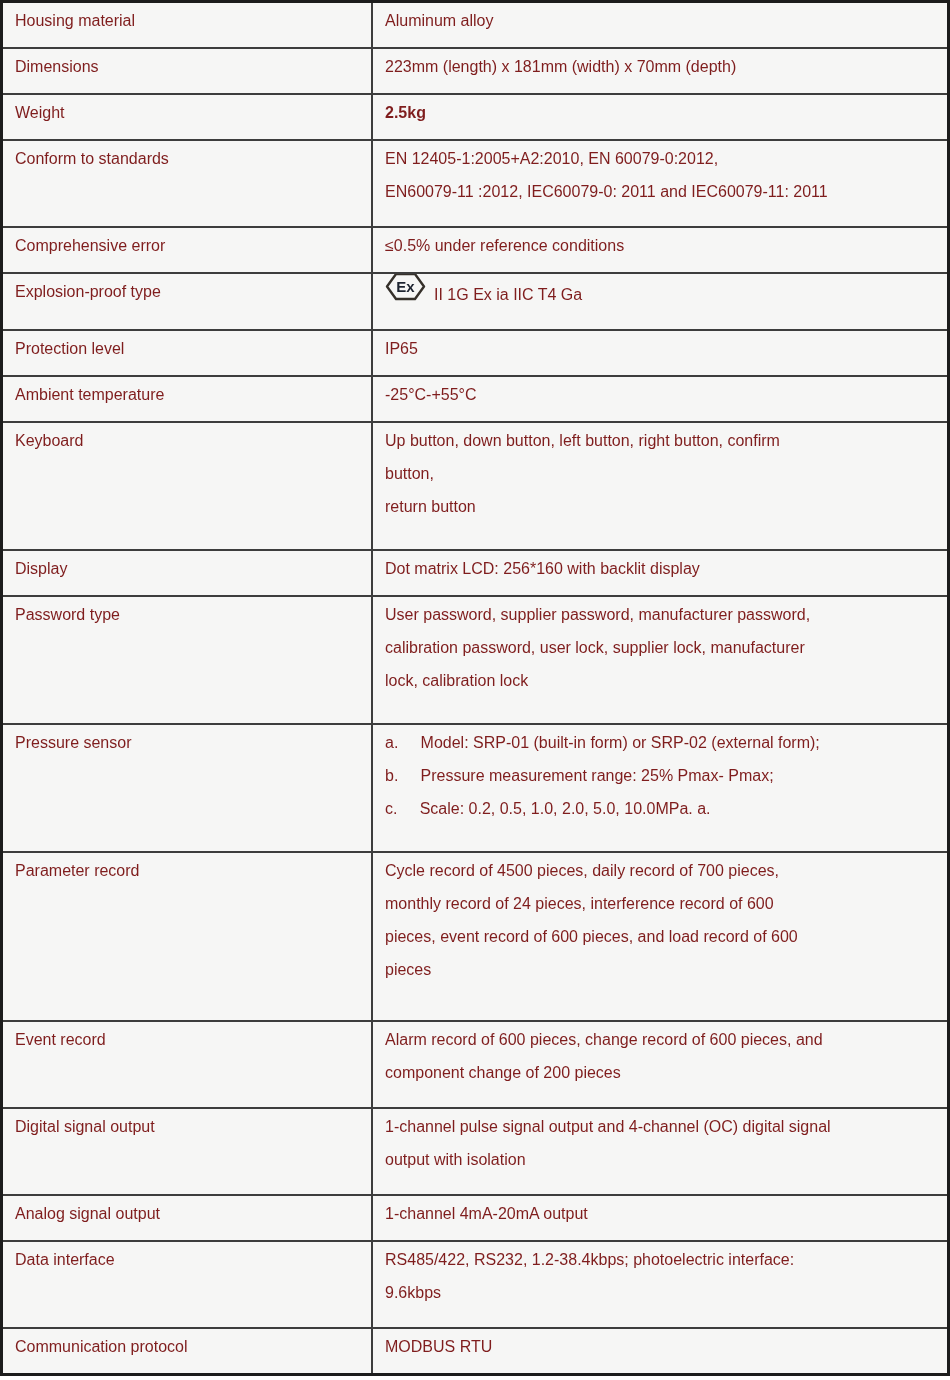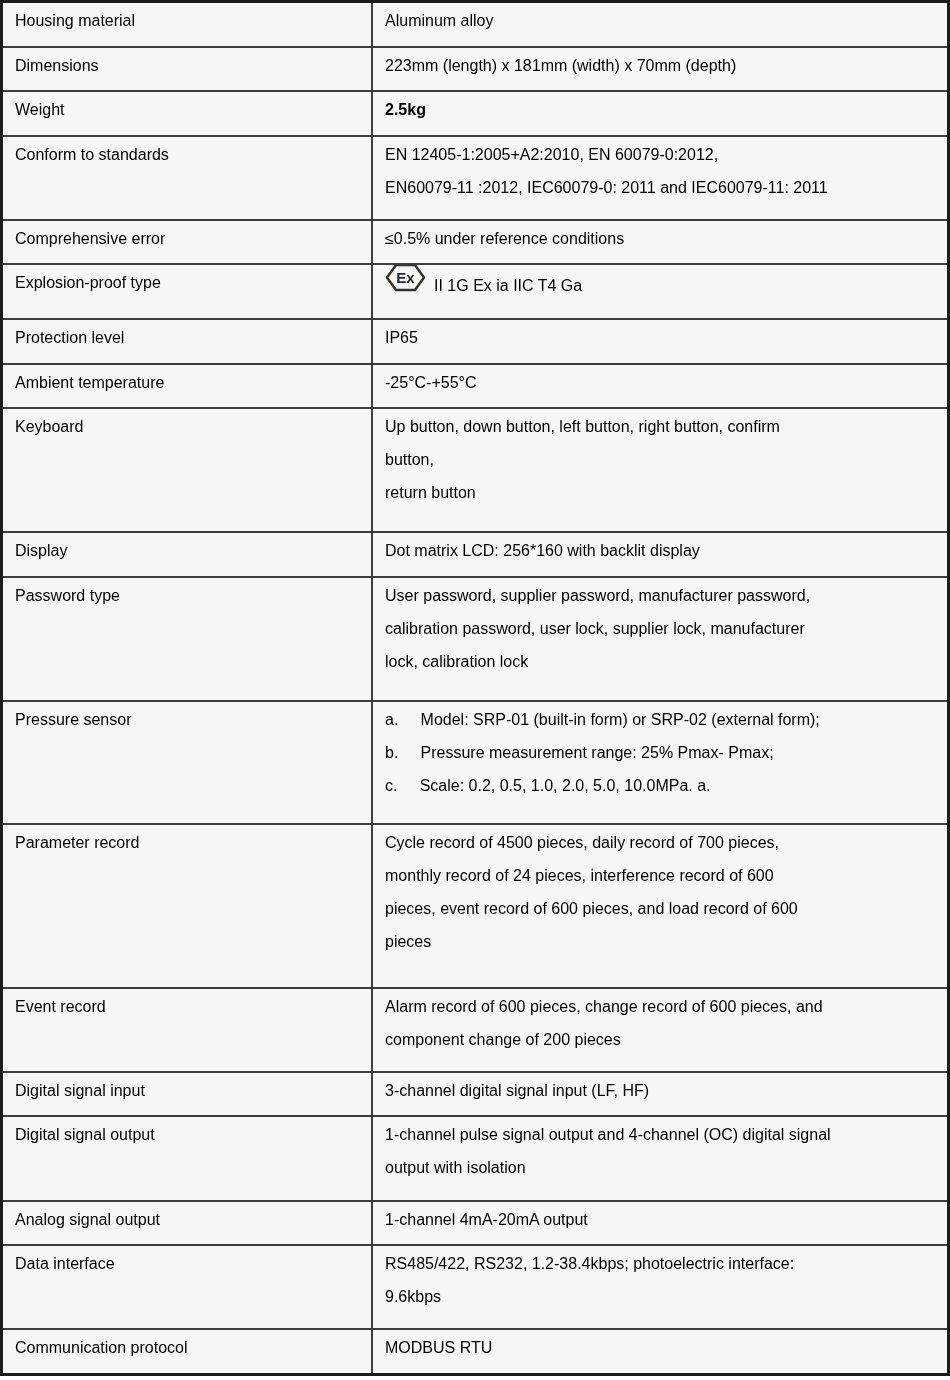--- a/index.html
+++ b/index.html
@@ -18,21 +18,21 @@
     width:950px;
     height:1376px;
     border-collapse:collapse;
     table-layout:fixed;
     background:#f6f6f5;
     border:3px solid #1c1c1c;
   }
   table.spec td{
     border:2px solid #3d3d3d;
     vertical-align:top;
-    color:#000000;
+    color:#7f1d1d;
     font-size:16px;
     line-height:33px;
     padding:1px 10px 1px 12px;
     white-space:pre-wrap;
     overflow:hidden;
   }
   td.label-cell{ width:346px; }
   td.value-cell{}
   .seg-bold{ font-weight:bold;margin-top:46px; }
   .ex-badge{
@@ -113,24 +113,20 @@
 monthly record of 24 pieces, interference record of 600
 pieces, event record of 600 pieces, and load record of 600
 pieces</td>
         </tr>
         <tr>
           <td class="label-cell">Event record</td>
           <td class="value-cell">Alarm record of 600 pieces, change record of 600 pieces, and
 component change of 200 pieces</td>
         </tr>
         <tr>
-          <td class="label-cell">Digital signal input</td>
-          <td class="value-cell">3-channel digital signal input (LF, HF)</td>
-        </tr>
-        <tr>
           <td class="label-cell">Digital signal output</td>
           <td class="value-cell">1-channel pulse signal output and 4-channel (OC) digital signal
 output with isolation</td>
         </tr>
         <tr>
           <td class="label-cell">Analog signal output</td>
           <td class="value-cell">1-channel 4mA-20mA output</td>
         </tr>
         <tr>
           <td class="label-cell">Data interface</td>

